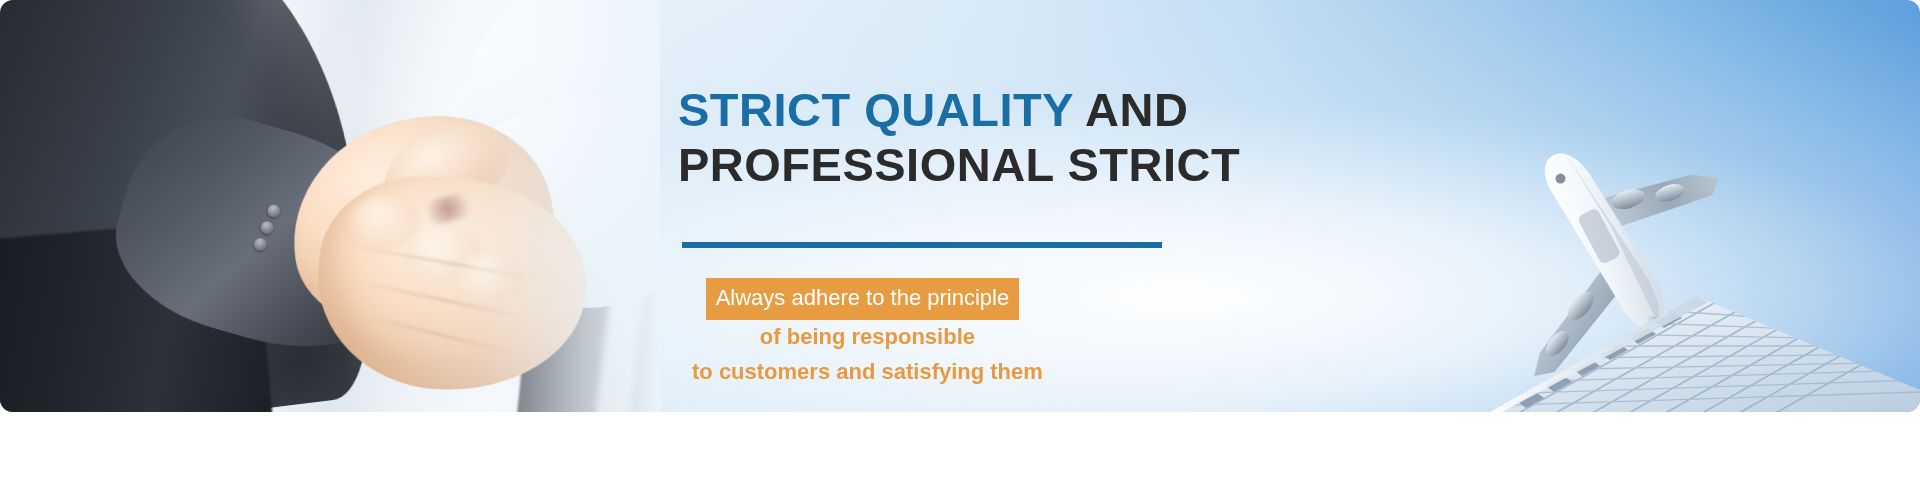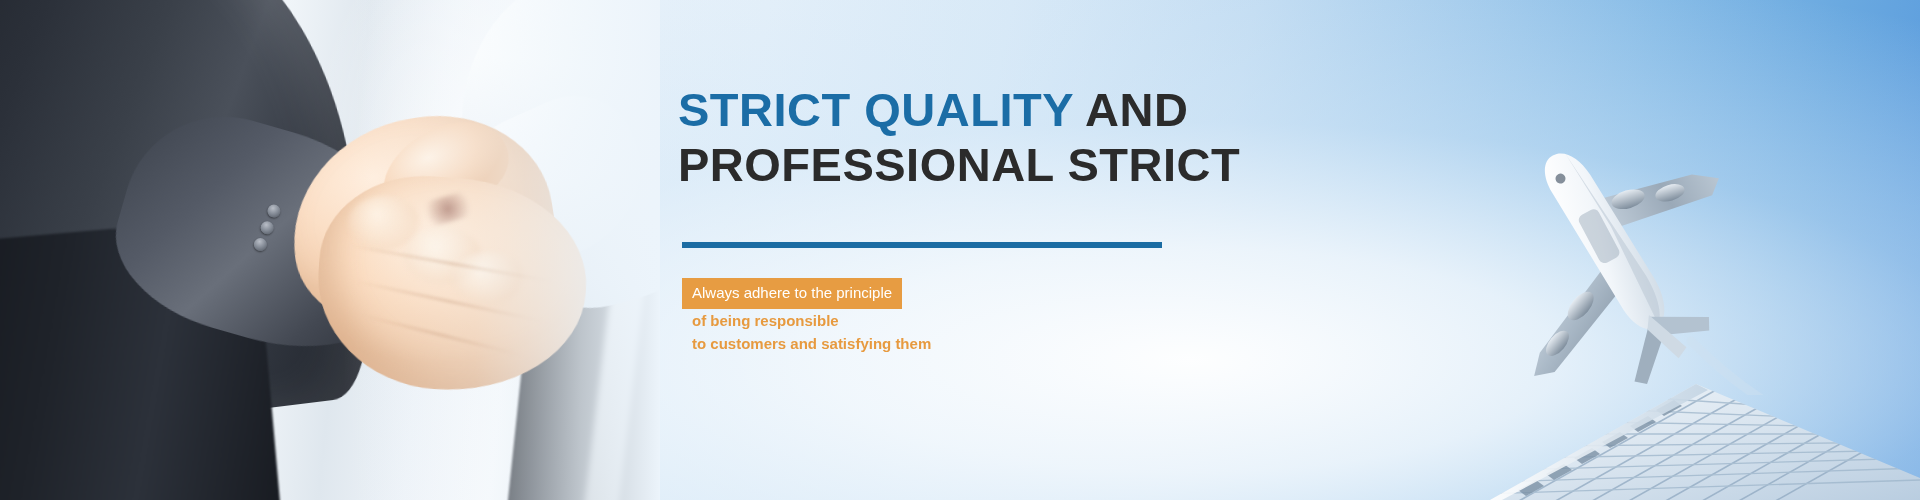--- a/index.html
+++ b/index.html
@@ -6,34 +6,35 @@
   * { margin:0; padding:0; box-sizing:border-box; }
   html, body {
     width:1920px; height:500px;
     overflow:hidden;
     font-family:"Liberation Sans", sans-serif;
     background:#ffffff;
   }
 
   .banner {
     position:relative;
-    width:1920px; height:500px;
+    width:1920px; height:412px;
     overflow:hidden;
     background:
       radial-gradient(120% 140% at 62% 72%, rgba(255,255,255,0.97) 0%, rgba(244,249,253,0.85) 16%, rgba(214,233,248,0.45) 34%, rgba(255,255,255,0) 58%),
       linear-gradient(102deg,
         #eef4fa 0%,
         #e9f2fa 22%,
         #e3eff9 38%,
         #d8e9f7 50%,
         #c2dcf2 62%,
         #a3cbec 72%,
         #84bae6 82%,
         #6aa9e0 91%,
         #5597dc 100%);
+    border-radius: 13px;
   }
 
   
   .photo {
     position:absolute;
     left:0; top:0;
     width:660px; height:500px;
     overflow:hidden;
   }
   .photo-fade {
@@ -252,24 +253,25 @@
   .divider {
     position:absolute;
     top:242px; left:4px;
     width:480px; height:6px;
     background:#1b6ca3;
   }
 
   .sub {
     position:absolute;
     top:278px; left:4px;
-    font-size:15px;
+    font-size:22px;
     line-height:1.58;
     color:#e79a3f;
     white-space:nowrap;
+    text-align:center;
   }
   .sub-line { display:block; padding-left:6px; }
   .sub-line.highlight {
     display:inline-block;
     background:#e79c42;
     color:#ffffff;
     padding:3px 10px 4px 10px;
     margin-left:0;
   }
   .sub-line.plain { padding-left:10px;font-weight:bold; }

